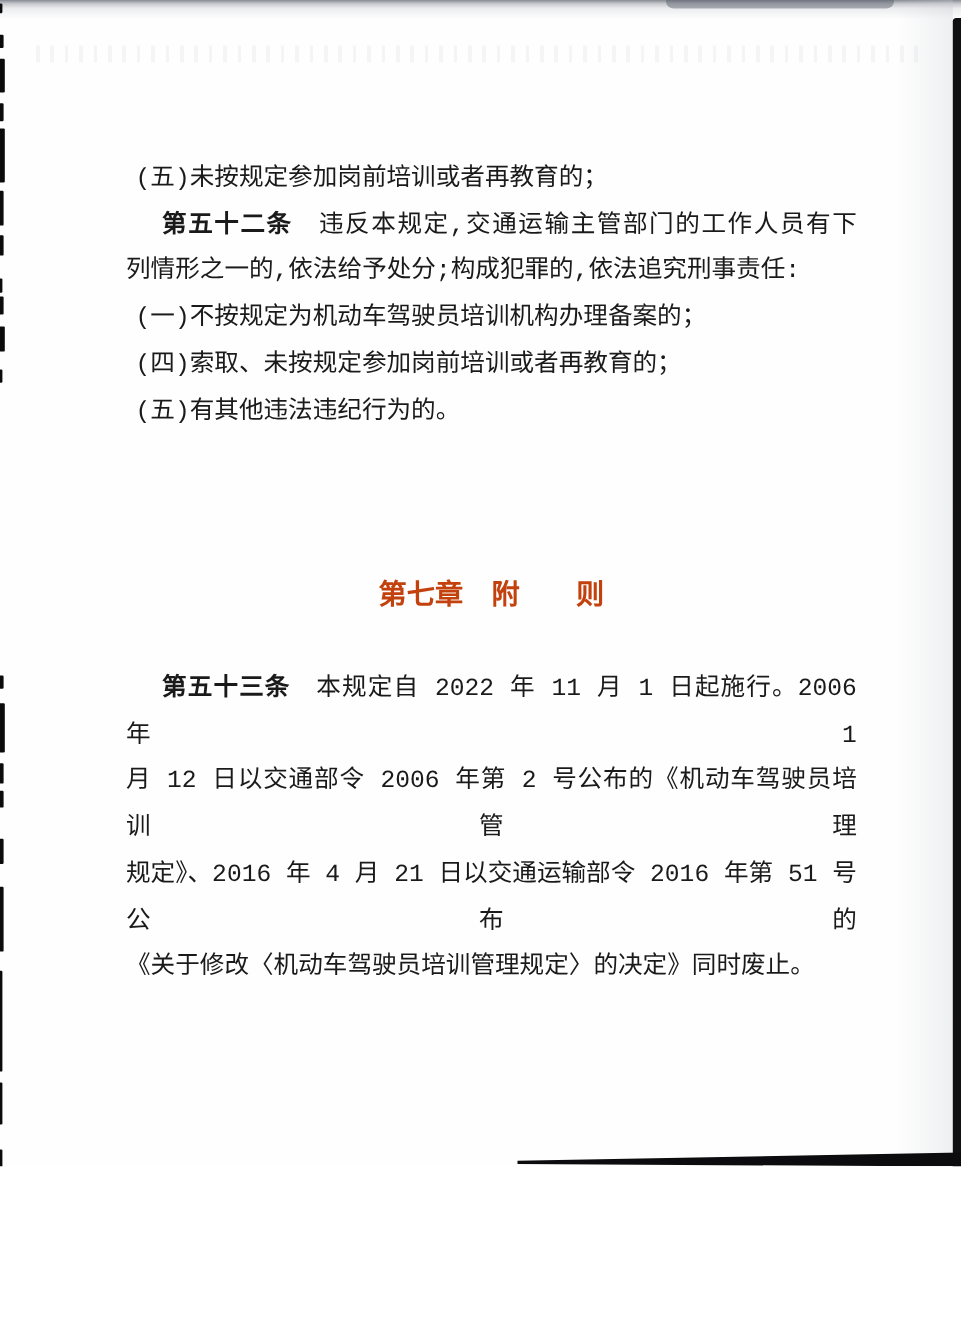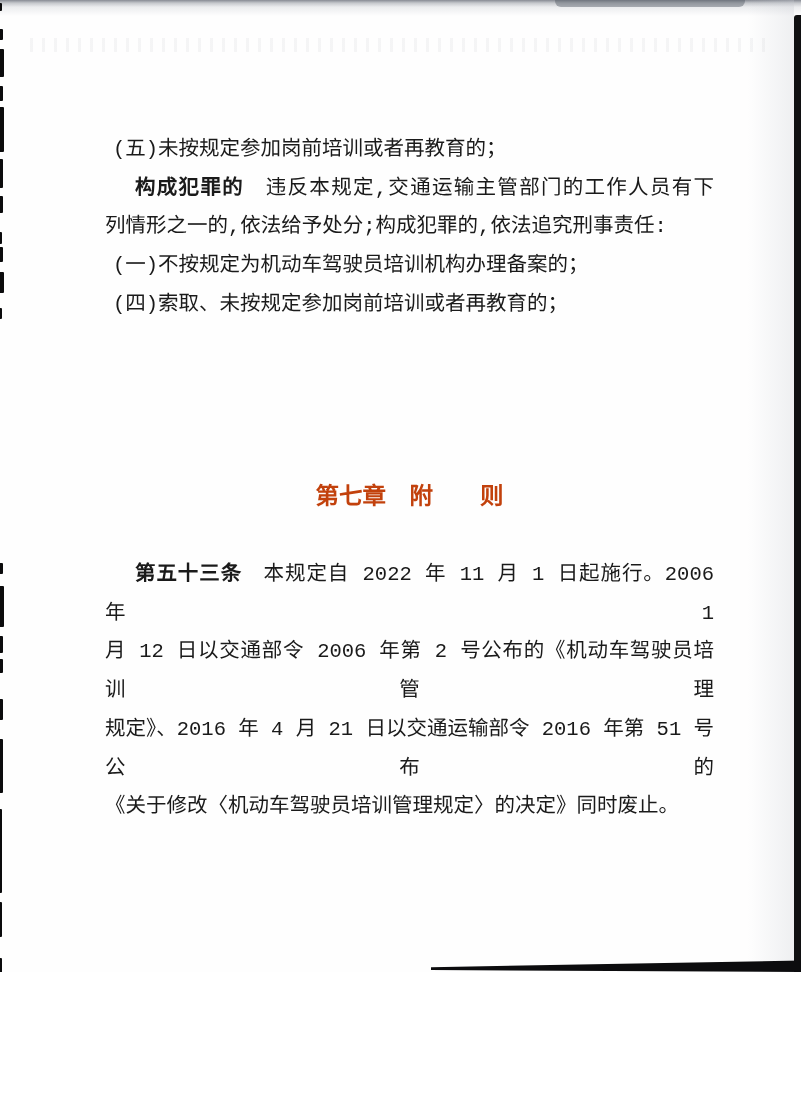--- a/index.html
+++ b/index.html
@@ -94,24 +94,25 @@
   <div class="lmark" style="top:699px;height:21px;width:3px"></div>
   <div class="lmark" style="top:739px;height:54px;width:3px"></div>
   <div class="lmark" style="top:809px;height:84px;width:2px"></div>
   <div class="lmark" style="top:902px;height:35px;width:2px"></div>
   <div class="lmark" style="top:958px;height:28px;width:2px"></div>
   <div class="lmark" style="top:1044px;height:14px;width:2px"></div>
   <div class="lmark" style="top:1071px;height:18px;width:2px"></div>
 
   <div class="content block-a">
     <div class="ln ind-i">(五)未按规定参加岗前培训或者再教育的；</div>
-    <div class="ln ind-p just"><b class="hd">构成犯罪的</b><span>　违反本规定,交通运输主管部门的工作人员有下</span></div>
+    <div class="ln ind-p just"><b class="hd">第五十二条</b><span>　违反本规定,交通运输主管部门的工作人员有下</span></div>
     <div class="ln">列情形之一的,依法给予处分;构成犯罪的,依法追究刑事责任:</div>
     <div class="ln ind-i">(一)不按规定为机动车驾驶员培训机构办理备案的；</div>
     <div class="ln ind-i">(四)索取、未按规定参加岗前培训或者再教育的；</div>
+    <div class="ln ind-i">(五)有其他违法违纪行为的。</div>
   </div>
 
   <div class="chapter">第七章　附　　则</div>
 
   <div class="content block-b">
     <div class="ln ind-p just"><b class="hd">第五十三条</b><span>　本规定自 2022 年 11 月 1 日起施行。2006 年 1</span></div>
     <div class="ln just">月 12 日以交通部令 2006 年第 2 号公布的《机动车驾驶员培训管理</div>
     <div class="ln just">规定》、2016 年 4 月 21 日以交通运输部令 2016 年第 51 号公布的</div>
     <div class="ln">《关于修改〈机动车驾驶员培训管理规定〉的决定》同时废止。</div>
   </div>

